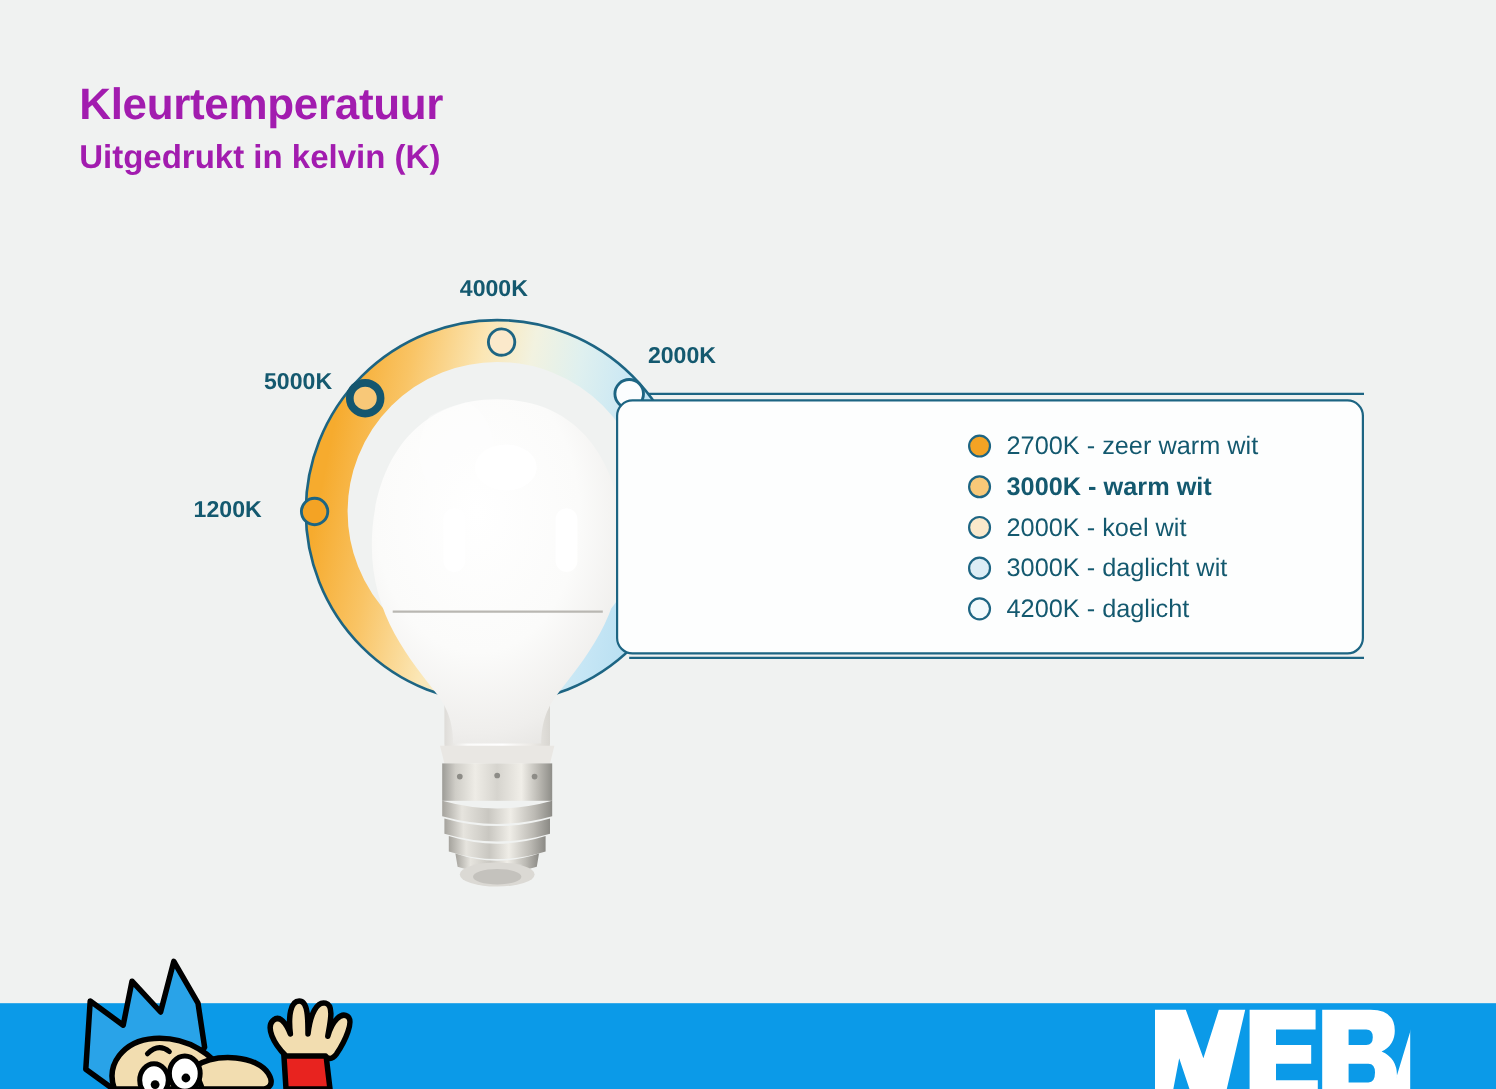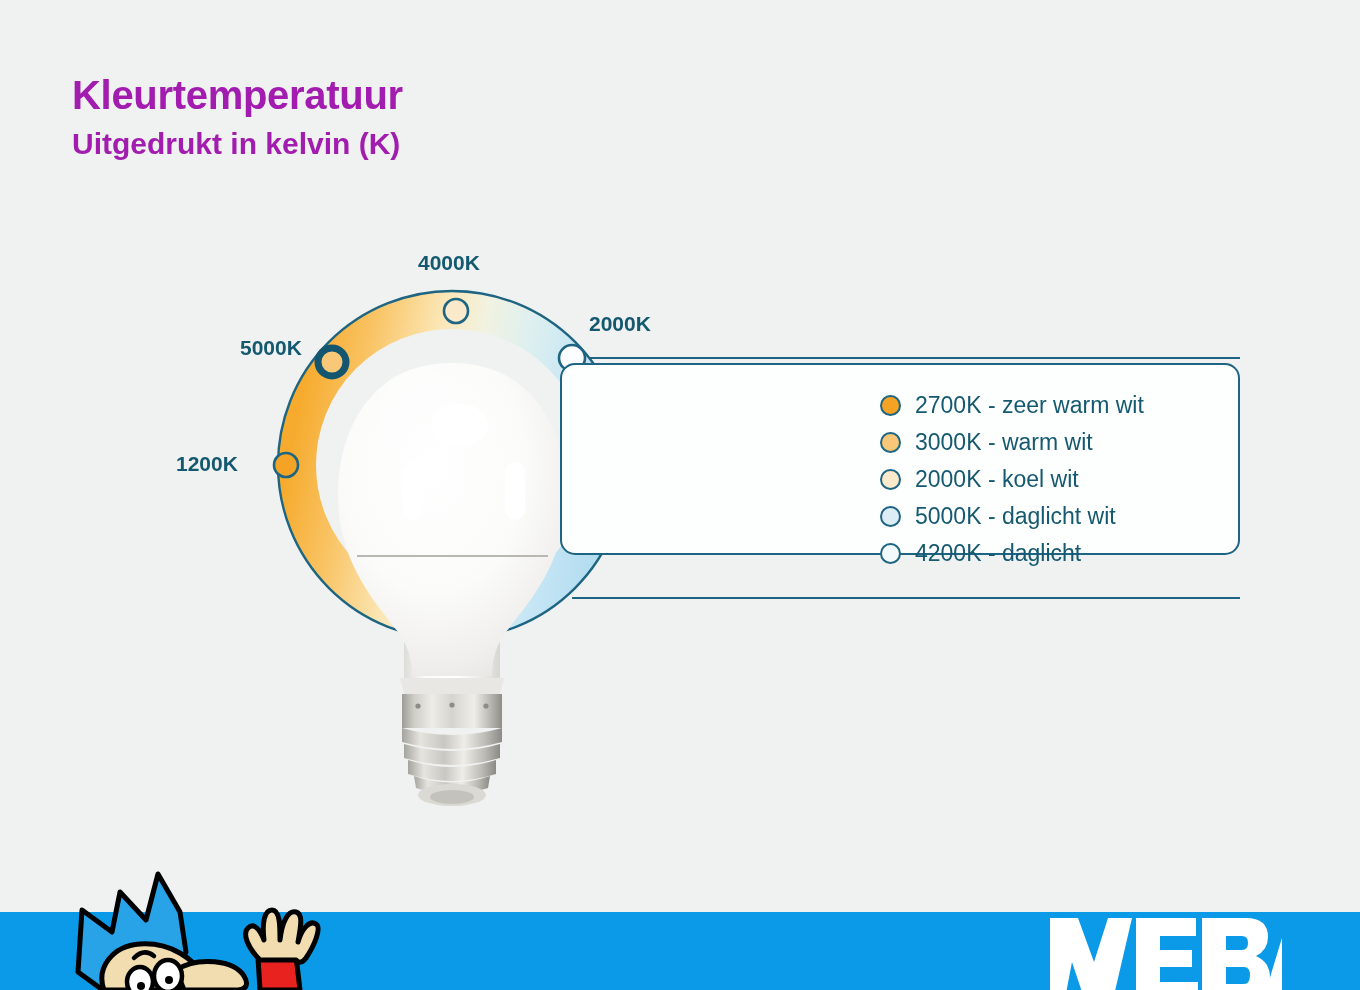--- a/index.html
+++ b/index.html
@@ -50,21 +50,21 @@
     left: 0;
     top: 0;
   }
 
   
   #legend-panel {
     position: absolute;
     left: 560px;
     top: 363px;
     width: 680px;
-    height: 192px;
+    height: 232px;
     background: #fdfefe;
     border: 2px solid #1d6583;
     border-radius: 15px;
     box-sizing: border-box;
   }
   #legend-list {
     position: absolute;
     left: 318px;
     top: 22px;
     list-style: none;
@@ -84,21 +84,21 @@
     box-sizing: border-box;
     flex: 0 0 auto;
     margin-right: 14px;
   }
   .legend-label {
     font-size: 23px;
     color: #14596f;
     white-space: nowrap;
   }
   .legend-item.is-active .legend-label {
-    font-weight: normal;
+    font-weight: bold;
   }
 
   
   .dial-label {
     position: absolute;
     font-size: 21px;
     font-weight: bold;
     color: #14596f;
     white-space: nowrap;
   }
@@ -261,21 +261,21 @@
       <li class="legend-item is-active">
         <span class="legend-swatch" style="background-color: rgb(248, 200, 120);"></span>
         <span class="legend-label">3000K - warm wit</span>
       </li>
       <li class="legend-item">
         <span class="legend-swatch" style="background-color: rgb(251, 233, 203);"></span>
         <span class="legend-label">2000K - koel wit</span>
       </li>
       <li class="legend-item">
         <span class="legend-swatch" style="background-color: rgb(220, 237, 245);"></span>
-        <span class="legend-label">5000K - daglicht wit</span>
+        <span class="legend-label">3000K - daglicht wit</span>
       </li>
       <li class="legend-item">
         <span class="legend-swatch" style="background-color: rgb(242, 250, 253);"></span>
         <span class="legend-label">4200K - daglicht</span>
       </li>
     </ul>
   </div>
 </div>
 
 <div id="footer-bar">

